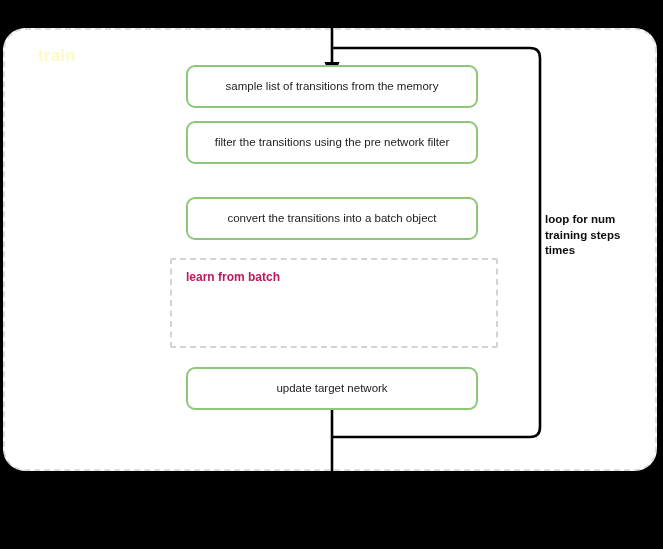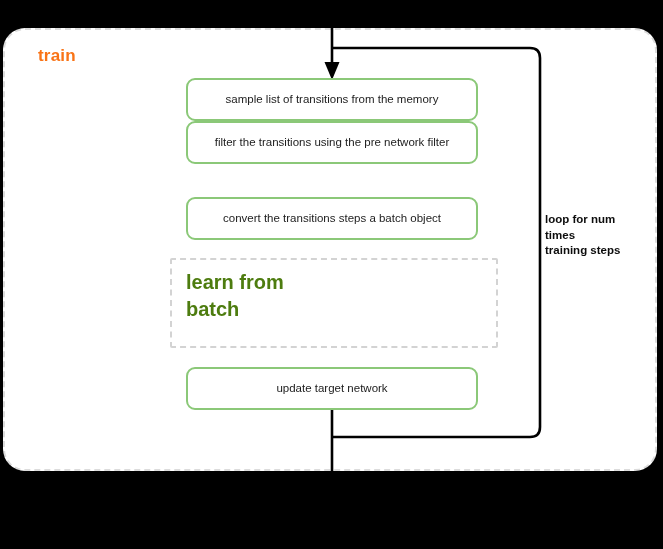--- a/index.html
+++ b/index.html
@@ -29,21 +29,21 @@
     border: 2px dashed #dcdcdc;
     border-radius: 22px;
   }
 
   .container-title {
     position: absolute;
     left: 38px;
     top: 46px;
     font-size: 17px;
     font-weight: bold;
-    color: #f97316;
+    color: #fef9c3;
     letter-spacing: 0.2px;
   }
 
   
   .proc-box {
     position: absolute;
     left: 186px;
     width: 292px;
     box-sizing: border-box;
     background: #ffffff;
@@ -52,21 +52,21 @@
     display: flex;
     align-items: center;
     justify-content: center;
     font-size: 11.5px;
     color: #1c1c1c;
     text-align: center;
     line-height: 1.3;
   }
   .proc-box .label { display: block; padding: 0 10px; }
 
-  #box-sample  { top: 78px;  height: 43px; }
+  #box-sample  { top: 65px;  height: 43px; }
   #box-filter  { top: 121px; height: 43px; }
   #box-convert { top: 197px; height: 43px; }
   #box-update  { top: 367px; height: 43px; }
 
   
   .subflow-box {
     position: absolute;
     left: 170px;
     top: 258px;
     width: 328px;
@@ -74,23 +74,23 @@
     box-sizing: border-box;
     background: #ffffff;
     border: 2px dashed #d3d3d3;
     border-radius: 2px;
   }
   .subflow-title {
     position: absolute;
     left: 14px;
     top: 9px;
     width: 150px;
-    font-size: 20px;
+    font-size: 12px;
     font-weight: bold;
-    color: #4d7c0f;
+    color: #be185d;
     line-height: 1.35;
   }
 
   
   .edges {
     position: absolute;
     left: 0;
     top: 0;
     width: 663px;
     height: 549px;
@@ -131,30 +131,30 @@
 
   <div class="proc-box" id="box-sample">
     <span class="label">sample list of transitions from the memory</span>
   </div>
 
   <div class="proc-box" id="box-filter">
     <span class="label">filter the transitions using the pre network filter</span>
   </div>
 
   <div class="proc-box" id="box-convert">
-    <span class="label">convert the transitions steps a batch object</span>
+    <span class="label">convert the transitions into a batch object</span>
   </div>
 
   <div class="subflow-box">
     <div class="subflow-title">learn from batch</div>
   </div>
 
   <div class="proc-box" id="box-update">
     <span class="label">update target network</span>
   </div>
 
   <div class="loop-label">
     <div>loop for num</div>
+    <div>training steps</div>
     <div>times</div>
-    <div>training steps</div>
   </div>
 
 </div>
 
 </body></html>

